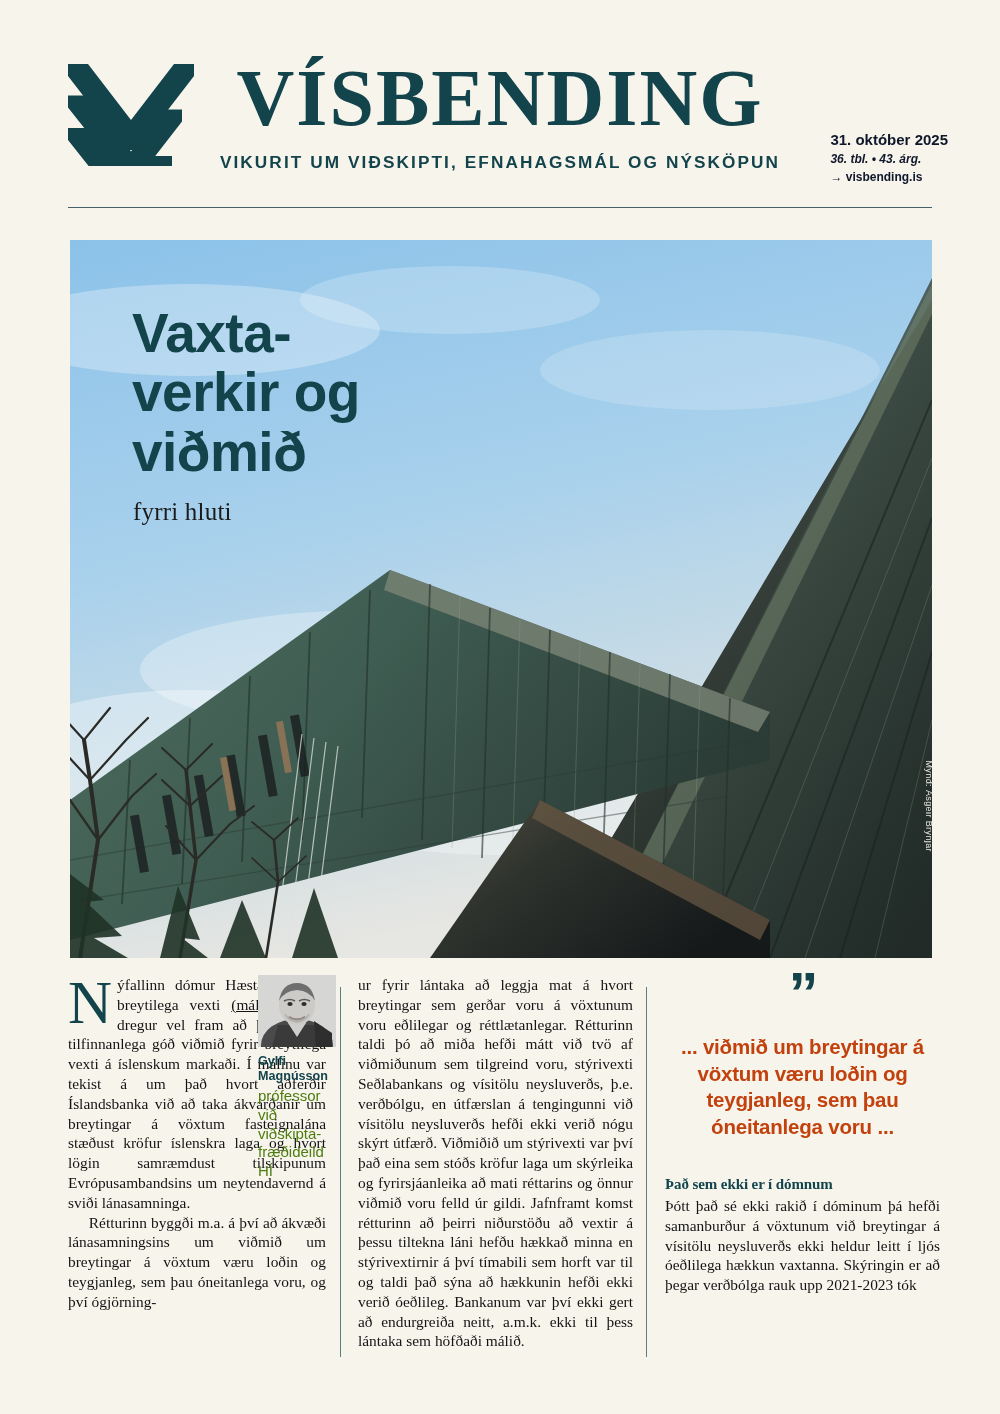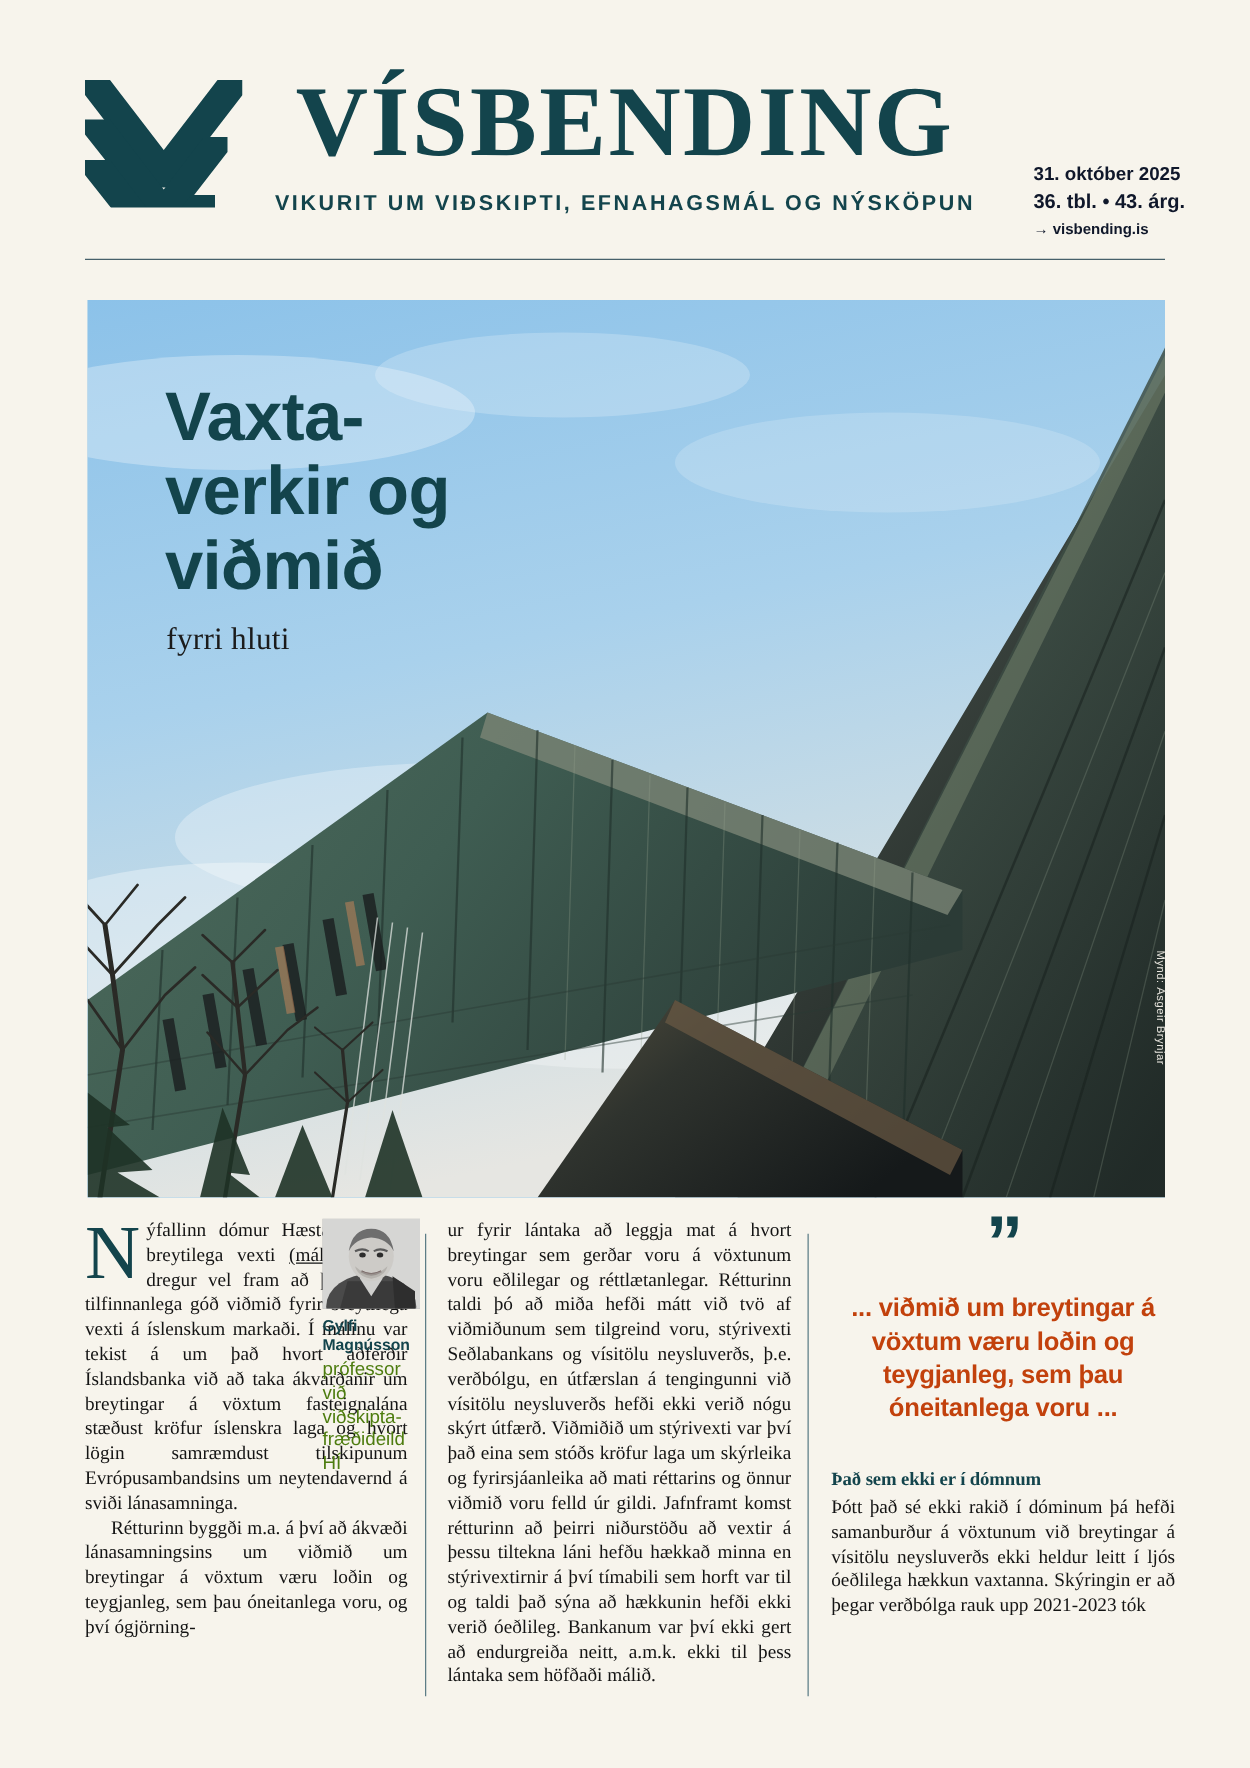--- a/index.html
+++ b/index.html
@@ -52,21 +52,21 @@
     white-space: nowrap;
   }
   .issue-block {
     position: absolute;
     right: 52px; top: 130px;
     text-align: left;
     font-family: "Liberation Sans", sans-serif;
     color: #0f172a;
   }
   .issue-date { font-weight: bold; font-size: 15px; line-height: 1.35; }
-  .issue-no  { font-weight: bold; font-size: 16px; line-height: 1.5; }
+  .issue-no  { font-weight: bold; font-size: 12px; line-height: 1.5; font-style: italic; }
   .issue-url { font-weight: bold; font-size: 12px; line-height: 1.5; }
   .masthead-rule {
     position: absolute;
     left: 68px; top: 207px;
     width: 864px; height: 1.4px;
     background: #46606a;
   }
 
   
   .hero {

